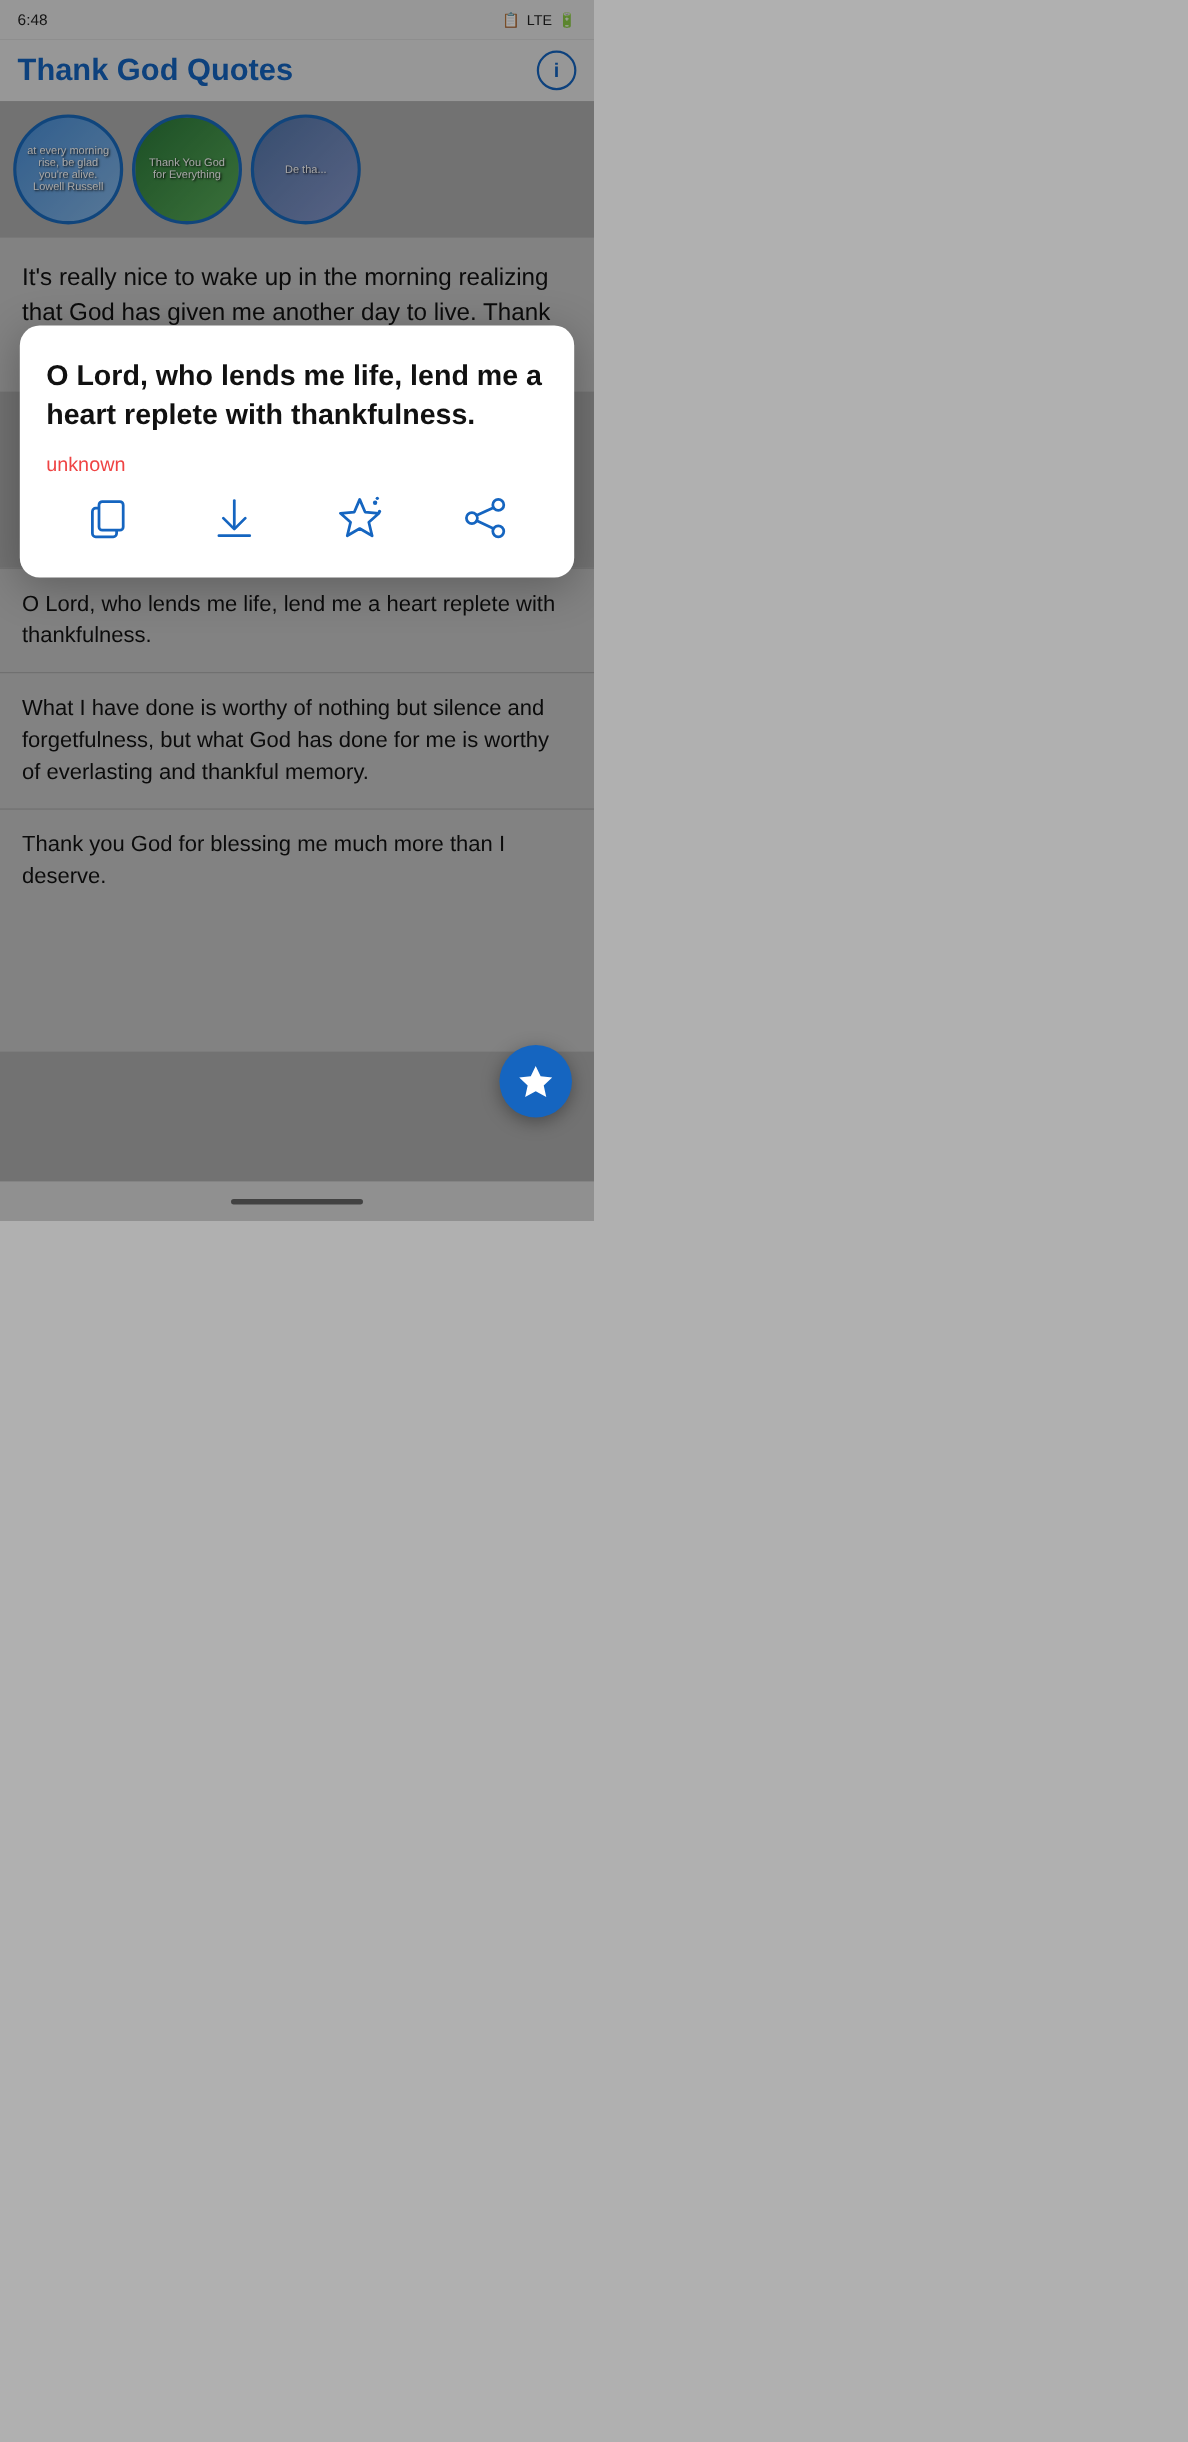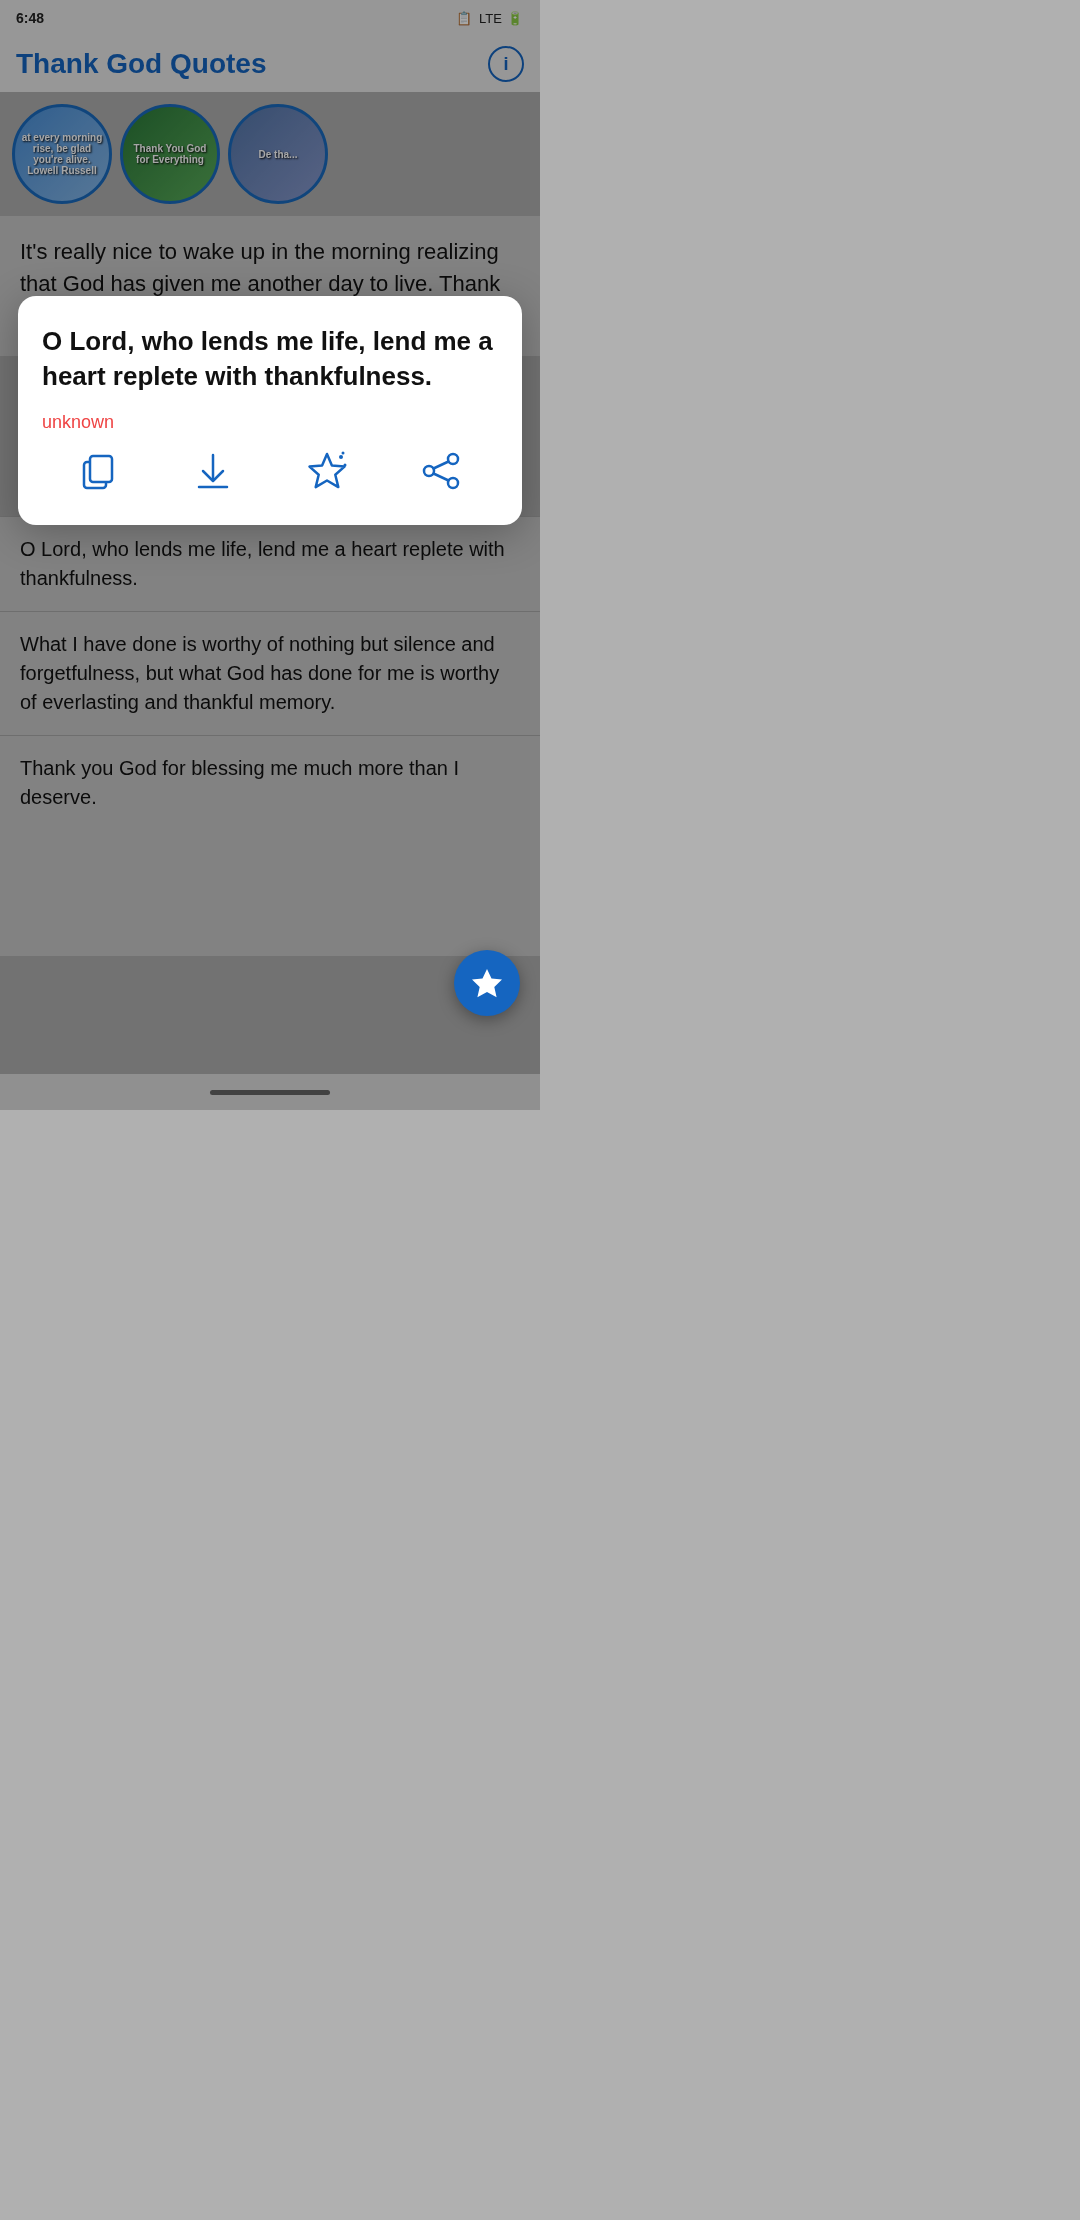--- a/index.html
+++ b/index.html
@@ -18,21 +18,21 @@
     .status-bar {
       background: #e8e8e8;
       display: flex;
       justify-content: space-between;
       align-items: center;
       padding: 6px 16px;
       height: 36px;
     }
     .status-time {
       font-size: 14px;
-      font-weight: bold;
+      font-weight: normal;
       color: #222;
     }
     .status-icons {
       display: flex;
       align-items: center;
       gap: 6px;
       font-size: 13px;
       color: #222;
     }
 
@@ -82,21 +82,21 @@
       background: #888;
       display: flex;
       align-items: center;
       justify-content: center;
     }
     .circle-item .circle-text {
       font-size: 10px;
       color: #fff;
       text-align: center;
       padding: 6px;
-      font-weight: bold;
+      font-weight: normal;
       text-shadow: 1px 1px 2px #000;
     }
     .circle-1 { background: linear-gradient(135deg, #4a90d9 0%, #87b8e8 100%); }
     .circle-2 { background: linear-gradient(135deg, #2c7a3a 0%, #5aad5a 100%); }
     .circle-3 { background: #111; }
     .circle-4 { background: linear-gradient(135deg, #6a9fd8 0%, #a0c0e0 100%); }
     .circle-5 { background: linear-gradient(135deg, #5577aa 0%, #8899cc 100%); }
 
     
     .content-area {

